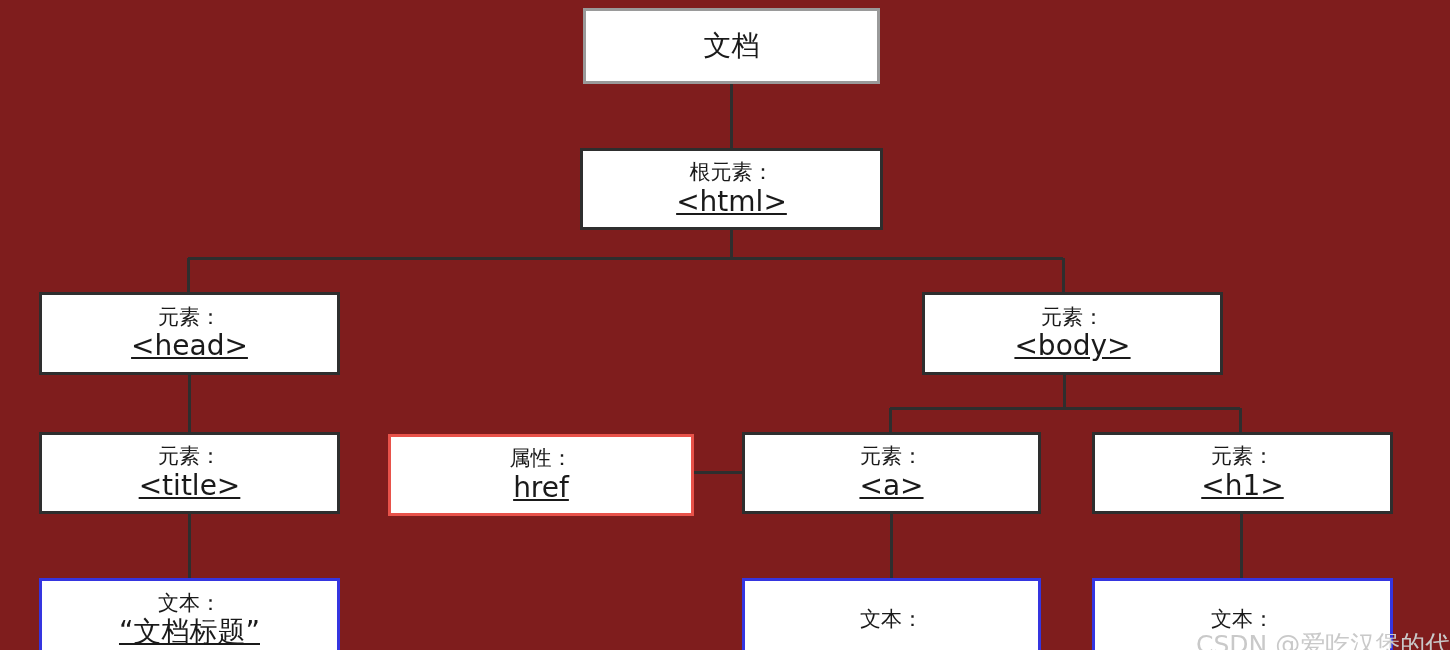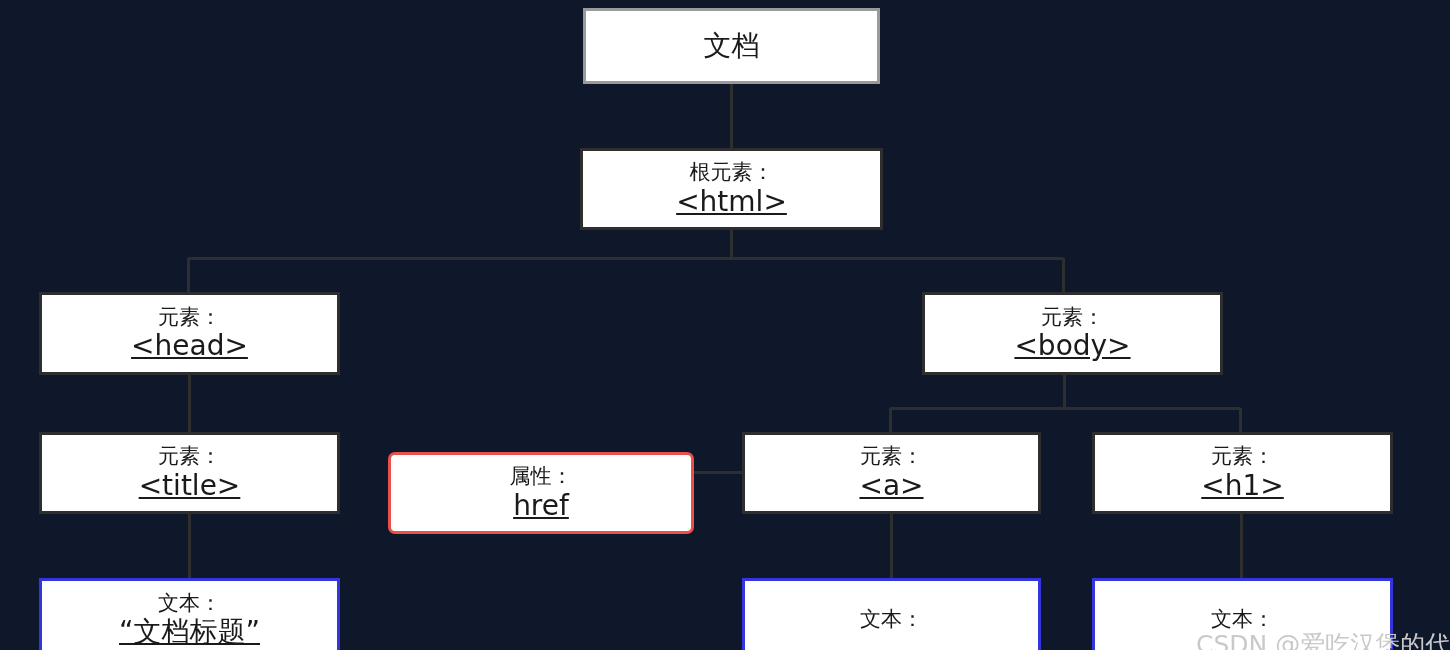--- a/index.html
+++ b/index.html
@@ -7,21 +7,21 @@
     padding: 0;
     background: #ffffff;
   }
   body {
     font-family: "DejaVu Sans", "Liberation Sans", sans-serif;
   }
   #canvas {
     position: relative;
     width: 1450px;
     height: 650px;
-    background: #0f172a;
+    background: #7f1d1d;
     overflow: hidden;
   }
   .node {
     position: absolute;
     box-sizing: border-box;
     background: #ffffff;
     display: flex;
     flex-direction: column;
     align-items: center;
     justify-content: center;
@@ -112,21 +112,21 @@
   <div class="node b-dark" style="left:922px; top:292px; width:301px; height:83px;">
     <span class="ln ln1">元素：</span>
     <span class="ln ln2">&lt;body&gt;</span>
   </div>
 
   <div class="node b-dark" style="left:39px; top:432px; width:301px; height:82px;">
     <span class="ln ln1">元素：</span>
     <span class="ln ln2">&lt;title&gt;</span>
   </div>
 
-  <div class="node b-red" style="left:388px; top:452px; width:306px; height:82px;border-radius:7px;">
+  <div class="node b-red" style="left:388px; top:434px; width:306px; height:82px;">
     <span class="ln ln1">属性：</span>
     <span class="ln ln2">href</span>
   </div>
 
   <div class="node b-dark" style="left:742px; top:432px; width:299px; height:82px;">
     <span class="ln ln1">元素：</span>
     <span class="ln ln2">&lt;a&gt;</span>
   </div>
 
   <div class="node b-dark" style="left:1092px; top:432px; width:301px; height:82px;">

